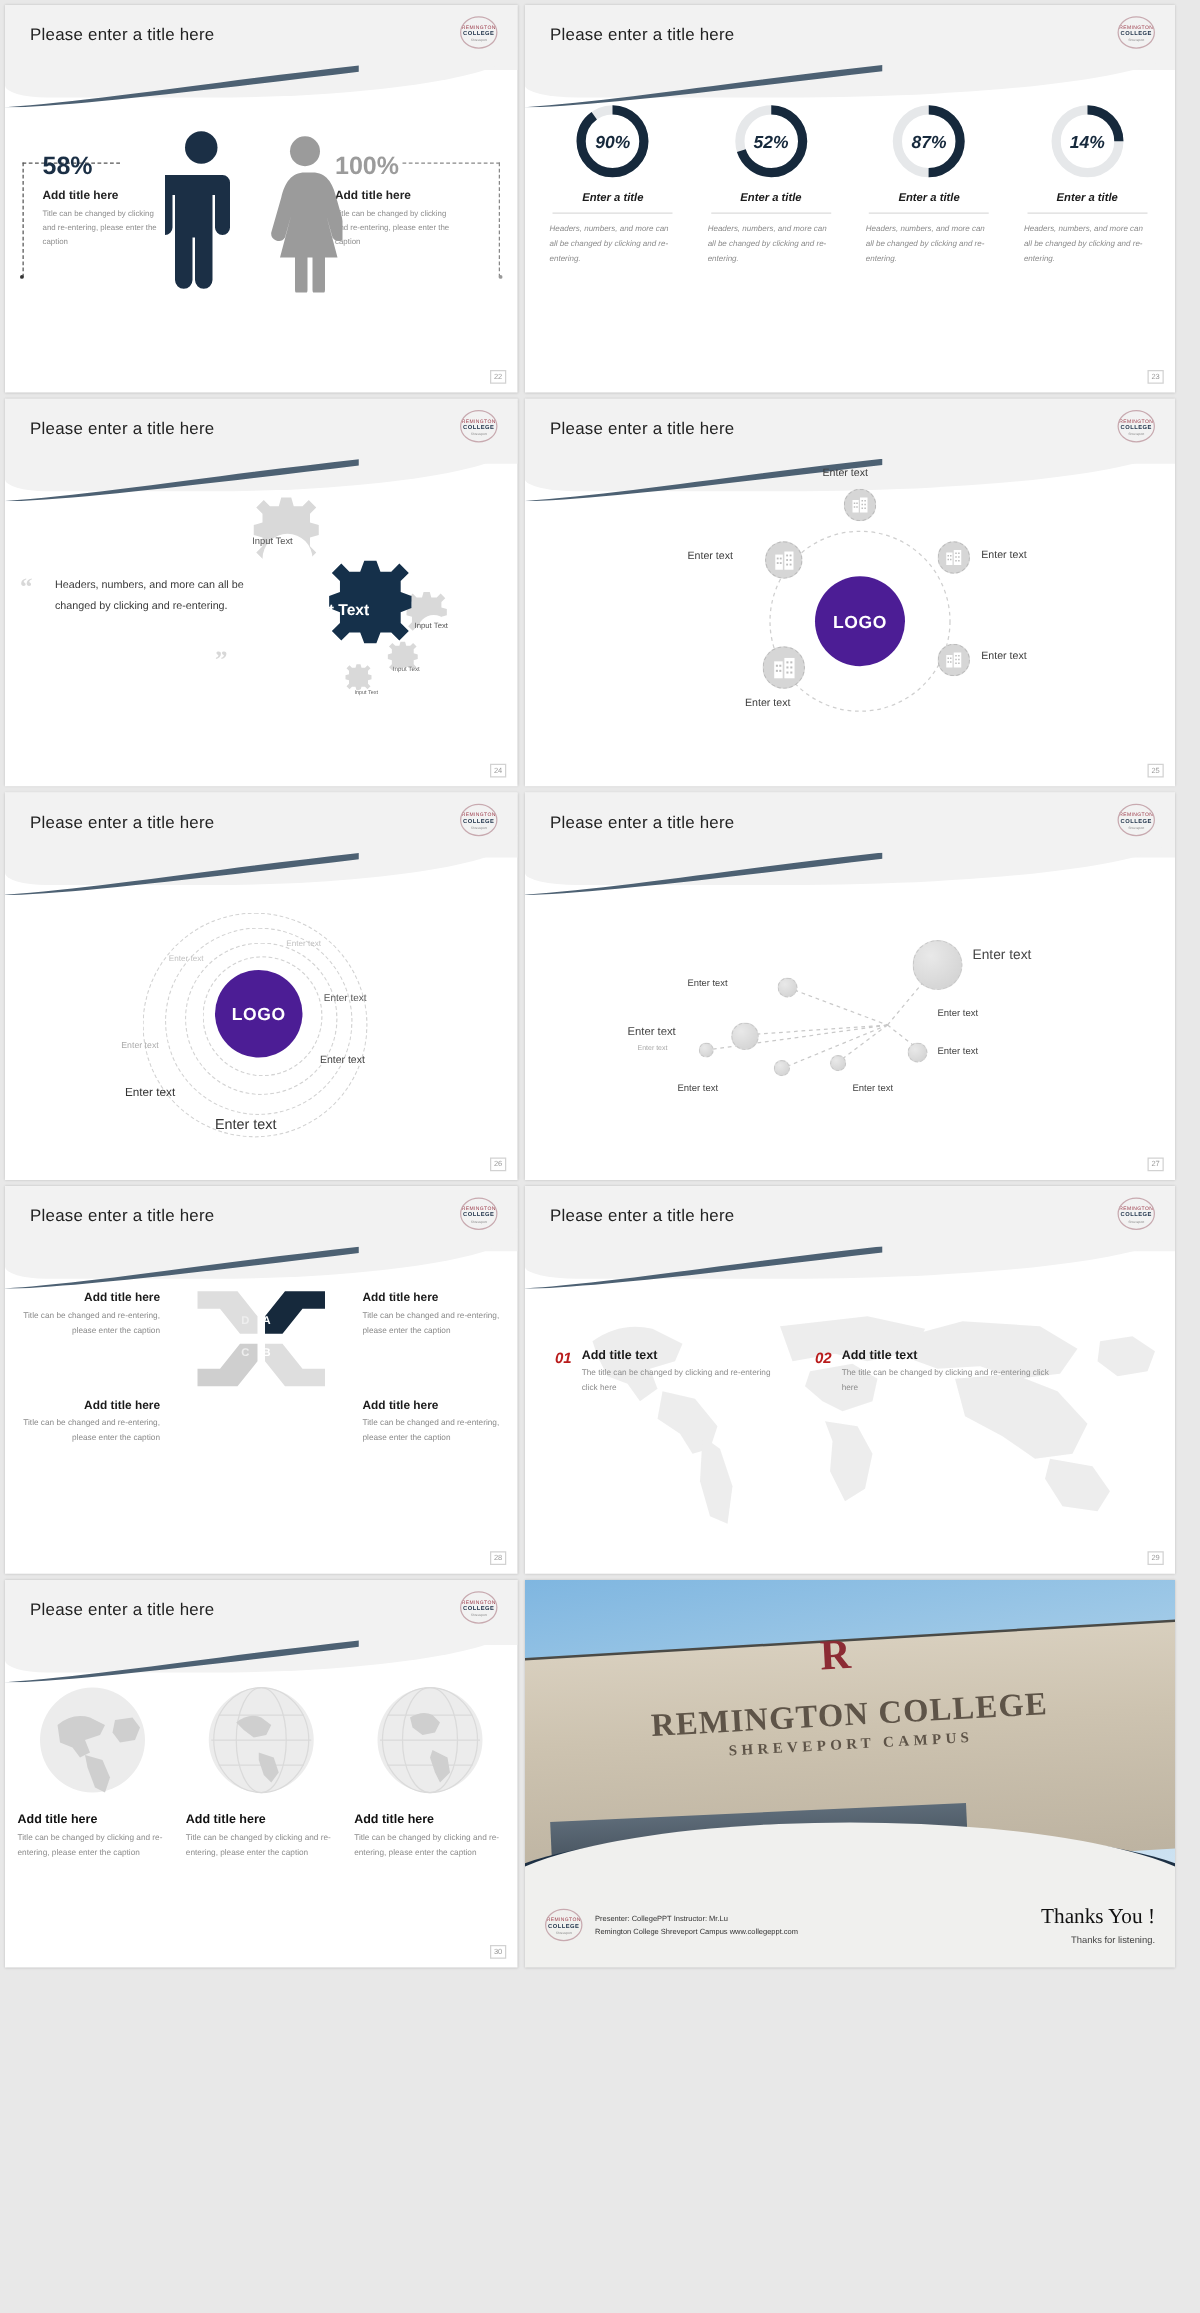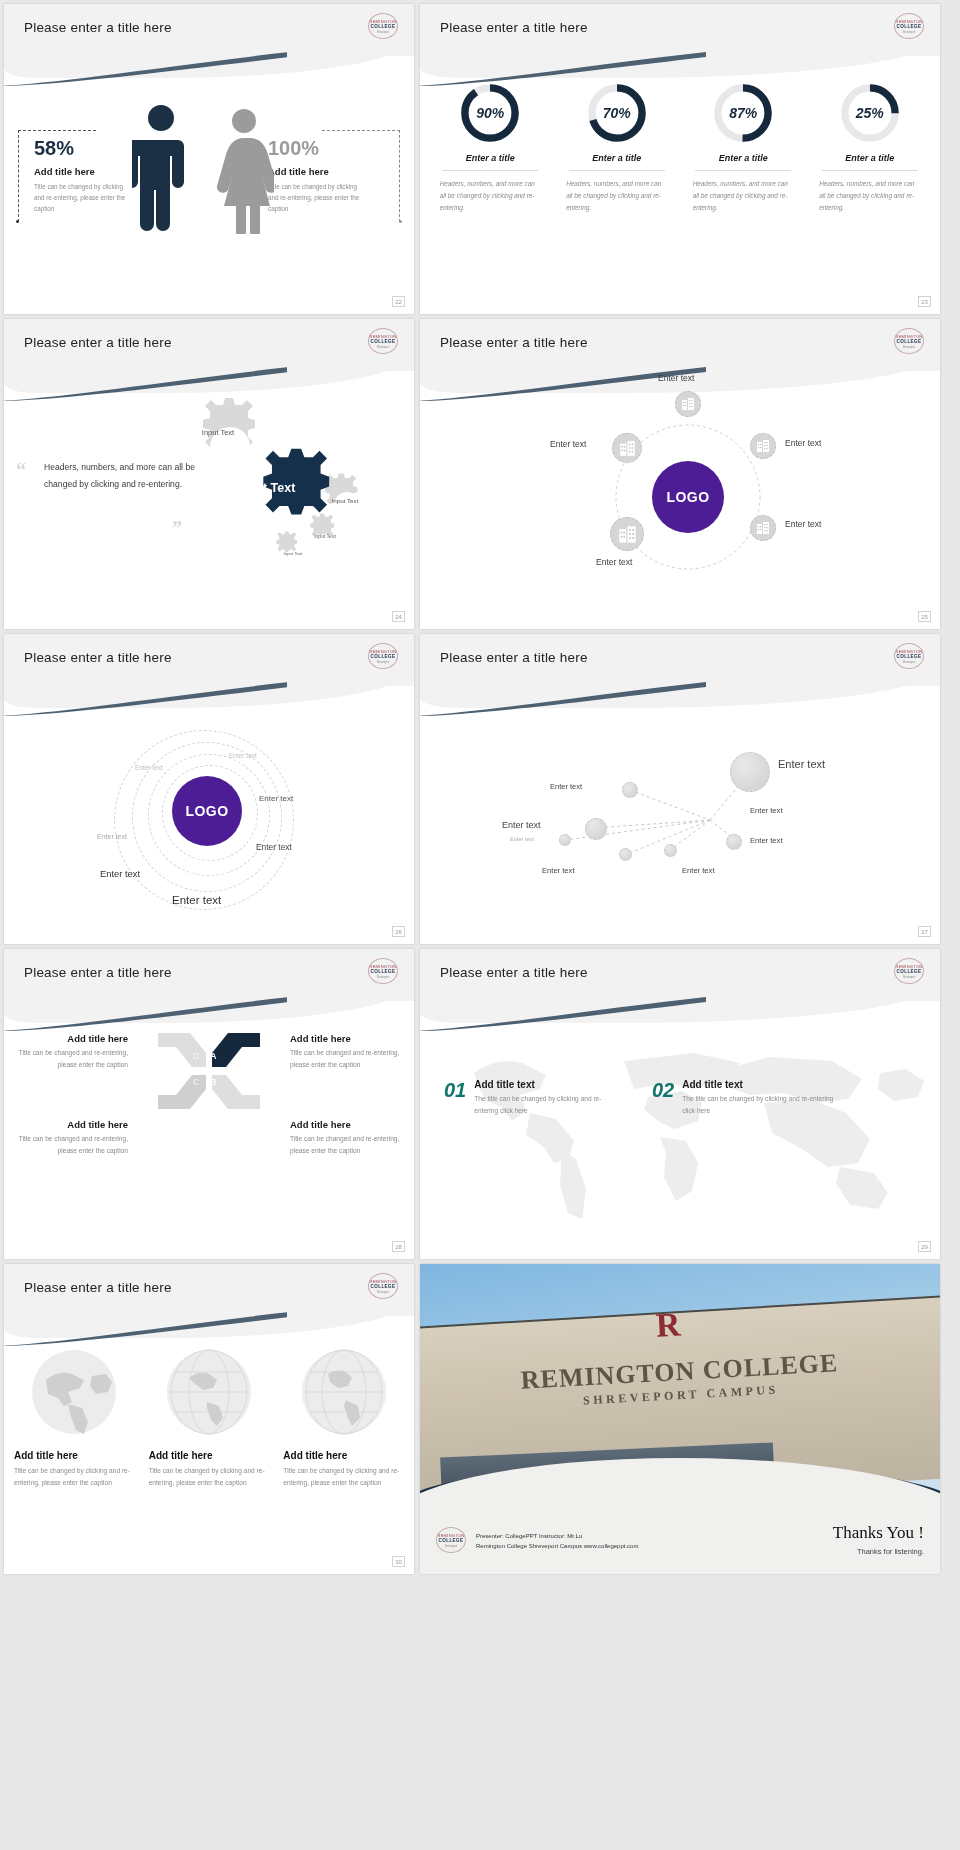--- a/index.html
+++ b/index.html
@@ -56,21 +56,21 @@
     position:absolute; top:1px; left:2px; width:30px; height:26px;
     border:.8px solid #c8aab0; border-radius:50%;
   }
   .pgnum {
     position:absolute; right:9px; bottom:7px;
     width:13px;height:11px; border:1px solid #d2d2d2;
     font-size:6px; color:#9a9a9a; display:flex;
     align-items:center; justify-content:center; background:#fff;
   }
   .body { position:absolute; left:0; right:0; top:56px; bottom:18px; }
-  .pct { font-size:20px; font-weight:bold;margin-top:15px; }
+  .pct { font-size:20px; font-weight:bold; }
   .pct.dark { color:#1b2f45; }
   .pct.grey { color:#9b9b9b; }
   .addt { font-size:9.5px; font-weight:bold; color:#222; margin-top:6px; }
   .capt { font-size:6.3px; color:#8e8e8e; line-height:1.75; margin-top:4px; }
   .dashbox-l { position:absolute; left:14px; top:70px; width:78px; height:92px;
     border-left:1px dashed #555; border-top:1px dashed #555;}
   .dashbox-r { position:absolute; right:14px; top:70px; width:78px; height:92px;
     border-right:1px dashed #888; border-top:1px dashed #888;}
   .dot { position:absolute; width:3px;height:3px;background:#333;border-radius:50%; }
 
@@ -111,21 +111,21 @@
   .nnode { position:absolute; border-radius:50%; border:1px dashed #c9c9c9;
     background:radial-gradient(circle at 35% 30%, #e9e9e9, #cfcfcf); }
   .ntxt { position:absolute; white-space:nowrap; color:#444; }
 
   
   .xt-title { font-size:9.5px; font-weight:bold; color:#1a1a1a; }
   .xt-body { font-size:6.6px; color:#8a8a8a; line-height:1.85; margin-top:3px; }
   .xcell { position:absolute; font-size:9px; font-weight:bold; color:#fff; }
 
   
-  .bignum { font-size:20px; font-weight:bold; font-style:italic; color:#0f766e;text-align:right; }
+  .bignum { font-size:12px; font-weight:bold; font-style:italic; color:#b91c1c;text-align:right; }
   .mtitle { font-size:10px; font-weight:bold; color:#1a1a1a; }
   .mbody { font-size:6.6px; color:#8c8c8c; line-height:1.85; margin-top:3px; }
 
   
   .gtitle { font-size:10px; font-weight:bold; color:#111; }
   .gbody { font-size:6.6px; color:#8c8c8c; line-height:1.85; margin-top:4px; }
 
   
   .final { background:#f0f0ee; }
   .photo {
@@ -251,21 +251,21 @@
           <div class="drule"></div>
           <div class="dtext">Headers, numbers, and more can all be changed by clicking and re-entering.</div>
         </div>
 
         <div class="donut-col">
           <div style="position:relative;width:62px;height:62px;">
             <svg width="62" height="62" viewBox="0 0 42 42">
               <circle cx="21" cy="21" r="17" fill="none" stroke="#e6e8ea" stroke-width="5"></circle>
               <circle cx="21" cy="21" r="17" fill="none" stroke="#16293c" stroke-width="5" stroke-dasharray="74.8 128.1" transform="rotate(-90 21 21)"></circle>
             </svg>
-            <div class="dnum">70%</div>
+            <div class="dnum">52%</div>
           </div>
           <div class="dtitle">Enter a title</div>
           <div class="drule"></div>
           <div class="dtext">Headers, numbers, and more can all be changed by clicking and re-entering.</div>
         </div>
 
         <div class="donut-col">
           <div style="position:relative;width:62px;height:62px;">
             <svg width="62" height="62" viewBox="0 0 42 42">
               <circle cx="21" cy="21" r="17" fill="none" stroke="#e6e8ea" stroke-width="5"></circle>
@@ -277,21 +277,21 @@
           <div class="drule"></div>
           <div class="dtext">Headers, numbers, and more can all be changed by clicking and re-entering.</div>
         </div>
 
         <div class="donut-col">
           <div style="position:relative;width:62px;height:62px;">
             <svg width="62" height="62" viewBox="0 0 42 42">
               <circle cx="21" cy="21" r="17" fill="none" stroke="#e6e8ea" stroke-width="5"></circle>
               <circle cx="21" cy="21" r="17" fill="none" stroke="#16293c" stroke-width="5" stroke-dasharray="26.7 176.2" transform="rotate(-90 21 21)"></circle>
             </svg>
-            <div class="dnum">25%</div>
+            <div class="dnum">14%</div>
           </div>
           <div class="dtitle">Enter a title</div>
           <div class="drule"></div>
           <div class="dtext">Headers, numbers, and more can all be changed by clicking and re-entering.</div>
         </div>
 
       </div>
     </div>
     <div class="pgnum">23</div>
   </div>

